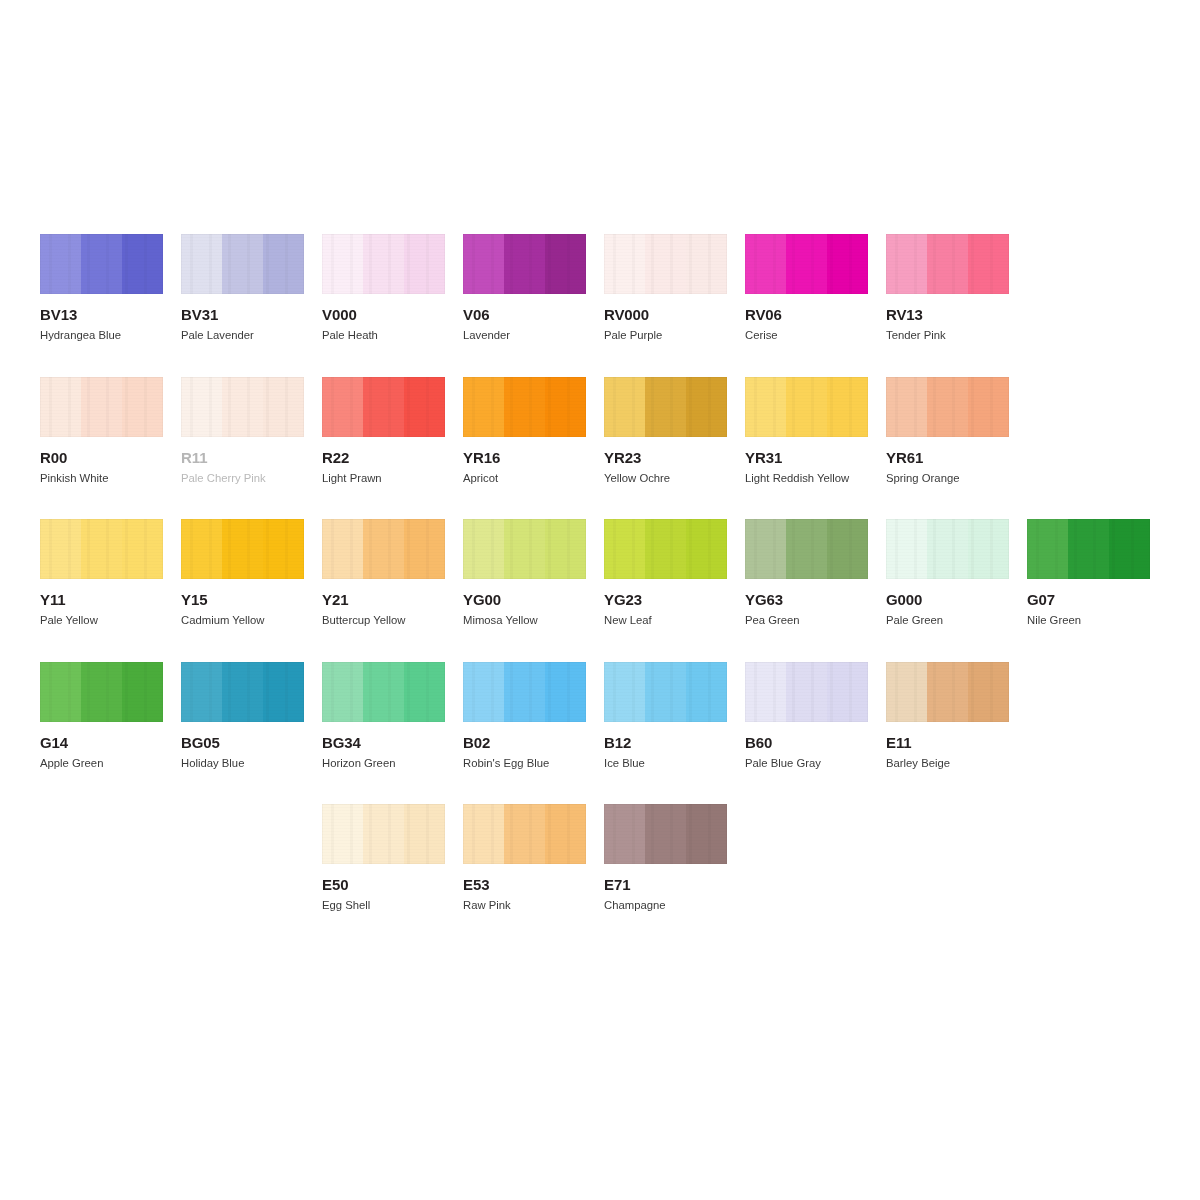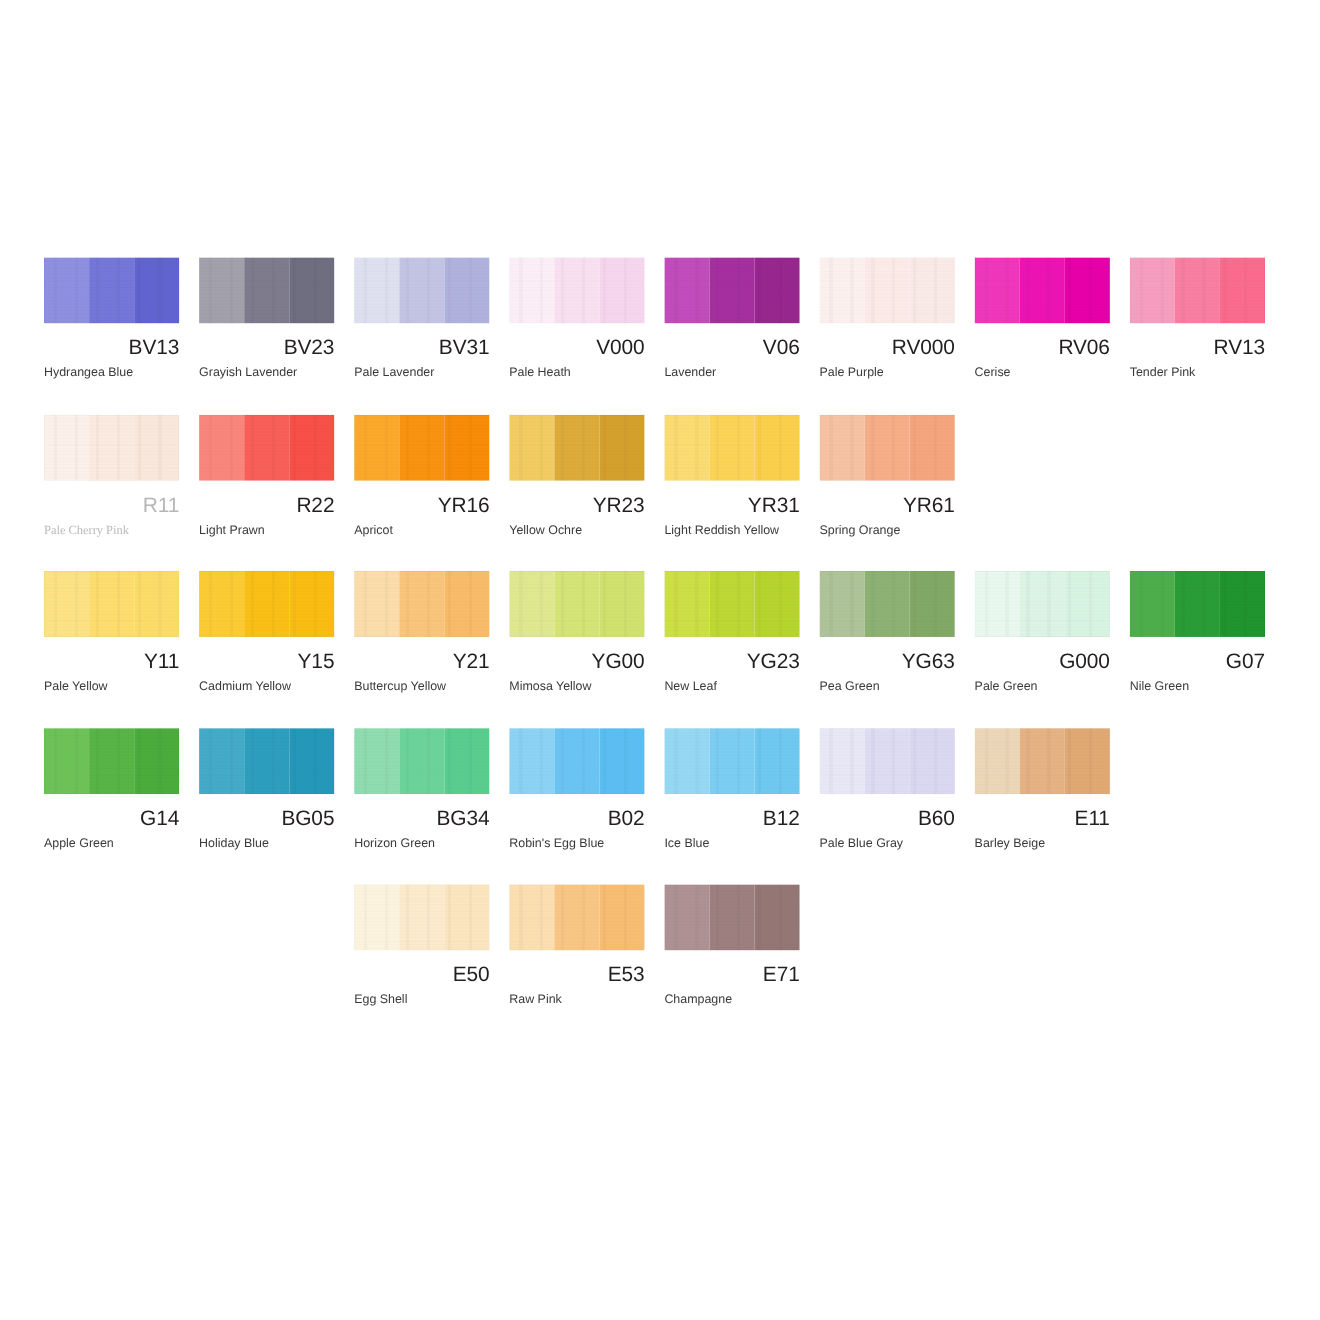--- a/index.html
+++ b/index.html
@@ -91,38 +91,37 @@
   .swatch .edge {
     position: absolute;
     left: 0; top: 0; right: 0; bottom: 0;
     pointer-events: none;
     box-shadow: inset 0 0 0 0.5px rgba(0,0,0,0.055);
   }
 
   
   .code {
     margin-top: 13px;
-    font-size: 19px;
-    font-weight: normal;
+    font-size: 15px;
+    font-weight: bold;
     line-height: 1;
     color: #231f20;
     letter-spacing: -0.1px;
     white-space: nowrap;
-    text-align: right;
   }
   .name {
     margin-top: 8px;
     font-size: 11.3px;
     font-weight: normal;
     line-height: 1;
     color: #3a3a3a;
     white-space: nowrap;
   }
   .card.muted .code { color: #b6b6b6; }
-  .card.muted .name { color: #b9b9b9; font-family: Liberation Serif, serif; }
+  .card.muted .name { color: #b9b9b9; }
 </style>
 </head>
 <body>
 
 <div id="chart">
   <div class="grid">
       <div class="row">
         <div class="card">
           <div class="swatch">
             <div class="band" style="background: rgb(142, 143, 224);"></div>
@@ -130,32 +129,20 @@
             <div class="band" style="background: rgb(97, 99, 207);"></div>
             <div class="streaks"></div>
             <div class="grain"></div>
             <div class="edge"></div>
           </div>
           <div class="code">BV13</div>
           <div class="name">Hydrangea Blue</div>
         </div>
         <div class="card">
           <div class="swatch">
-            <div class="band" style="background: rgb(161, 160, 171);"></div>
-            <div class="band" style="background: rgb(125, 123, 140);"></div>
-            <div class="band" style="background: rgb(111, 109, 128);"></div>
-            <div class="streaks"></div>
-            <div class="grain"></div>
-            <div class="edge"></div>
-          </div>
-          <div class="code">BV23</div>
-          <div class="name">Grayish Lavender</div>
-        </div>
-        <div class="card">
-          <div class="swatch">
             <div class="band" style="background: rgb(223, 224, 239);"></div>
             <div class="band" style="background: rgb(195, 196, 228);"></div>
             <div class="band" style="background: rgb(176, 178, 222);"></div>
             <div class="streaks"></div>
             <div class="grain"></div>
             <div class="edge"></div>
           </div>
           <div class="code">BV31</div>
           <div class="name">Pale Lavender</div>
         </div>
@@ -214,20 +201,32 @@
             <div class="band" style="background: rgb(250, 107, 141);"></div>
             <div class="streaks"></div>
             <div class="grain"></div>
             <div class="edge"></div>
           </div>
           <div class="code">RV13</div>
           <div class="name">Tender Pink</div>
         </div>
       </div>
       <div class="row">
+        <div class="card">
+          <div class="swatch">
+            <div class="band" style="background: rgb(251, 233, 222);"></div>
+            <div class="band" style="background: rgb(251, 222, 208);"></div>
+            <div class="band" style="background: rgb(251, 217, 200);"></div>
+            <div class="streaks"></div>
+            <div class="grain"></div>
+            <div class="edge"></div>
+          </div>
+          <div class="code">R00</div>
+          <div class="name">Pinkish White</div>
+        </div>
         <div class="card muted">
           <div class="swatch">
             <div class="band" style="background: rgb(251, 241, 234);"></div>
             <div class="band" style="background: rgb(251, 234, 224);"></div>
             <div class="band" style="background: rgb(250, 231, 220);"></div>
             <div class="streaks"></div>
             <div class="grain"></div>
             <div class="edge"></div>
           </div>
           <div class="code">R11</div>

